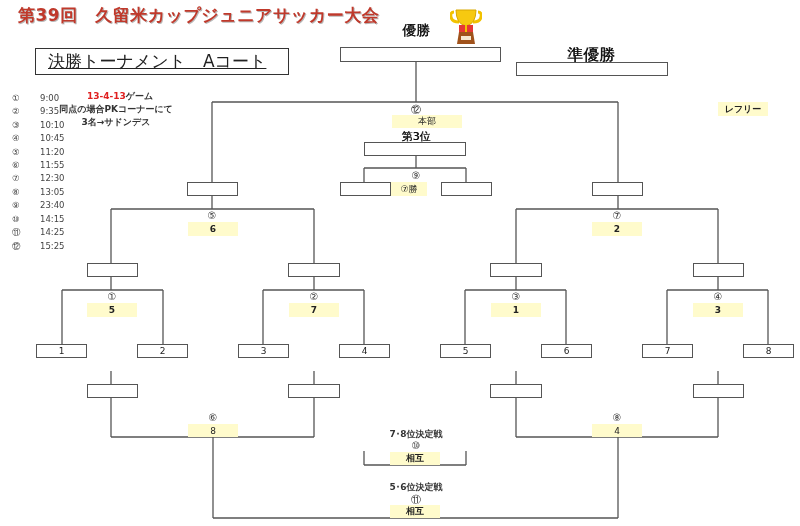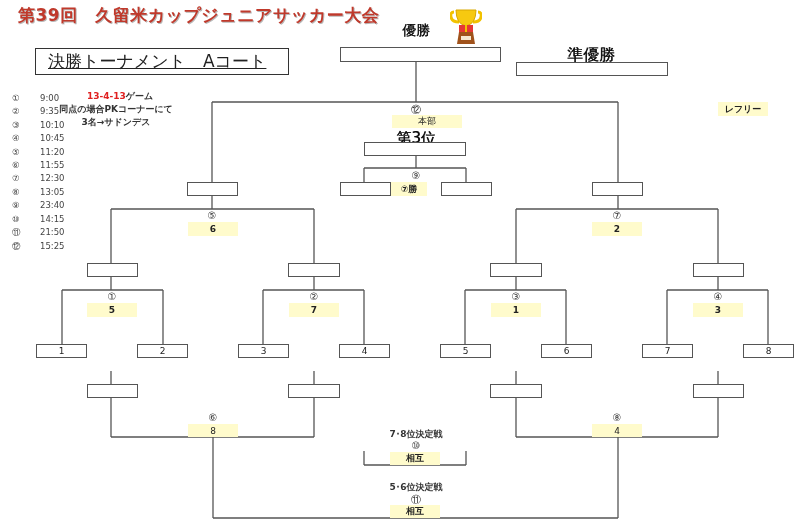--- a/index.html
+++ b/index.html
@@ -140,41 +140,41 @@
 <div class="sched-row" style="top:200px;">
     <span class="n">⑨</span>
     <span>23:40</span>
   </div>
 <div class="sched-row" style="top:214px;">
     <span class="n">⑩</span>
     <span>14:15</span>
   </div>
 <div class="sched-row" style="top:227px;">
     <span class="n">⑪</span>
-    <span>21:50</span>
+    <span>14:25</span>
   </div>
 <div class="sched-row" style="top:241px;">
     <span class="n">⑫</span>
     <span>15:25</span>
   </div>
 
 <div class="abs note" style="left:120px; top:90px;"><span class="red">13-4-13</span><span>ゲーム</span></div>
 <div class="abs note" style="left:116px; top:103px;">同点の場合PKコーナーにて</div>
 <div class="abs note" style="left:116px; top:116px;">3名→サドンデス</div>
 
 <div class="abs hl" style="left:718px; top:102px; width:50px; height:14px; font-weight:bold;">レフリー</div>
 
 <div class="abs num" style="left:416px; top:103px;">⑫</div>
 <div class="abs hl" style="left:392px; top:115px; width:70px; height:13px; font-weight:normal;">本部</div>
 
-<div class="abs bold-label" style="left:416px; top:129px; font-size:15px;">第3位</div>
+<div class="abs bold-label" style="left:416px; top:129px; font-size:11px;">第3位</div>
 <div class="abs box" style="left:364px; top:142px; width:102px; height:14px;"></div>
 <div class="abs num" style="left:416px; top:170px;">⑨</div>
 <div class="abs box" style="left:340px; top:182px; width:51px; height:14px;"></div>
-<div class="abs hl" style="left:391px; top:182px; width:36px; height:14px; font-weight:bold;">⑦勝</div>
+<div class="abs hl" style="left:391px; top:182px; width:36px; height:14px; font-weight:normal;">⑦勝</div>
 <div class="abs box" style="left:441px; top:182px; width:51px; height:14px;"></div>
 
 <div class="abs box" style="left:187px; top:182px; width:51px; height:14px;"></div>
 <div class="abs box" style="left:592px; top:182px; width:51px; height:14px;"></div>
 
 <div class="abs num" style="left:212px; top:210px;">⑤</div>
 <div class="abs hl" style="left:188px; top:222px; width:50px; height:14px;">6</div>
 <div class="abs num" style="left:617px; top:210px;">⑦</div>
 <div class="abs hl" style="left:592px; top:222px; width:50px; height:14px;">2</div>
 

